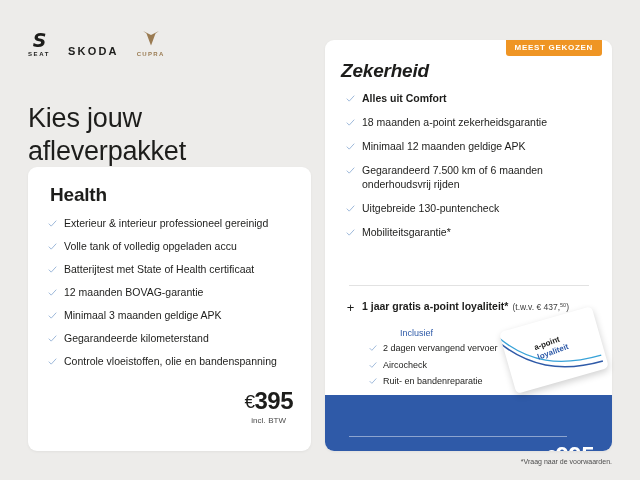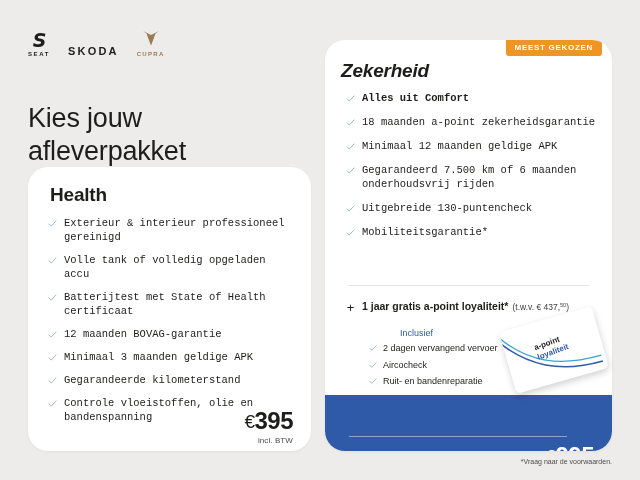--- a/index.html
+++ b/index.html
@@ -27,37 +27,37 @@
   .skoda-word{font-size:11px;font-weight:700;letter-spacing:2.2px;color:#1d1d1b;}
 
   
   .hero{
     position:absolute;left:28px;top:84px;
     font-size:27px;line-height:1.23;font-weight:400;color:#1d1d1b;
     letter-spacing:-0.2px;max-width:280px;
   }
 
   
-  .card{position:absolute;background:#ffffff;border-radius:20px;}
+  .card{position:absolute;background:#ffffff;border-radius:9px;}
 
   
   #comfort-card{left:28px;top:167px;width:283px;height:284px;box-shadow:0 1px 3px rgba(0,0,0,.05);}
   .card-title{
     position:absolute;left:22px;top:17px;
     font-size:19px;font-weight:700;color:#1d1d1b;letter-spacing:-0.2px;
   }
   .feat-list{position:absolute;left:20px;top:50px;width:248px;margin:0;padding:0;list-style:none;}
   .feat{
     display:flex;align-items:flex-start;gap:7px;
-    font-size:10.5px;line-height:1.33;color:#1d1d1b;margin-bottom:9px;font-family:Liberation Mono, monospace;
+    font-size:10.5px;line-height:1.33;color:#1d1d1b;margin-bottom:9px;
   }
   .feat .tick{flex:0 0 auto;width:9px;height:9px;margin-top:2px;}
   .feat .txt{display:block;}
 
-  .price-block{position:absolute;right:18px;bottom:6px;text-align:right;}
+  .price-block{position:absolute;right:18px;bottom:26px;text-align:center;}
   .price-main{font-size:24px;font-weight:700;color:#1d1d1b;line-height:1;letter-spacing:-0.5px;}
   .price-main .eur{font-weight:400;font-size:19px;vertical-align:1px;}
   .price-sub{font-size:8px;color:#4b4b4b;margin-top:3px;letter-spacing:.1px;}
 
   
   #zekerheid-card{left:325px;top:40px;width:287px;height:411px;overflow:hidden;box-shadow:0 1px 3px rgba(0,0,0,.05);}
   .badge{
     position:absolute;right:10px;top:-2px;
     background:#ef9524;color:#ffffff;
     font-size:8px;font-weight:700;letter-spacing:.7px;

